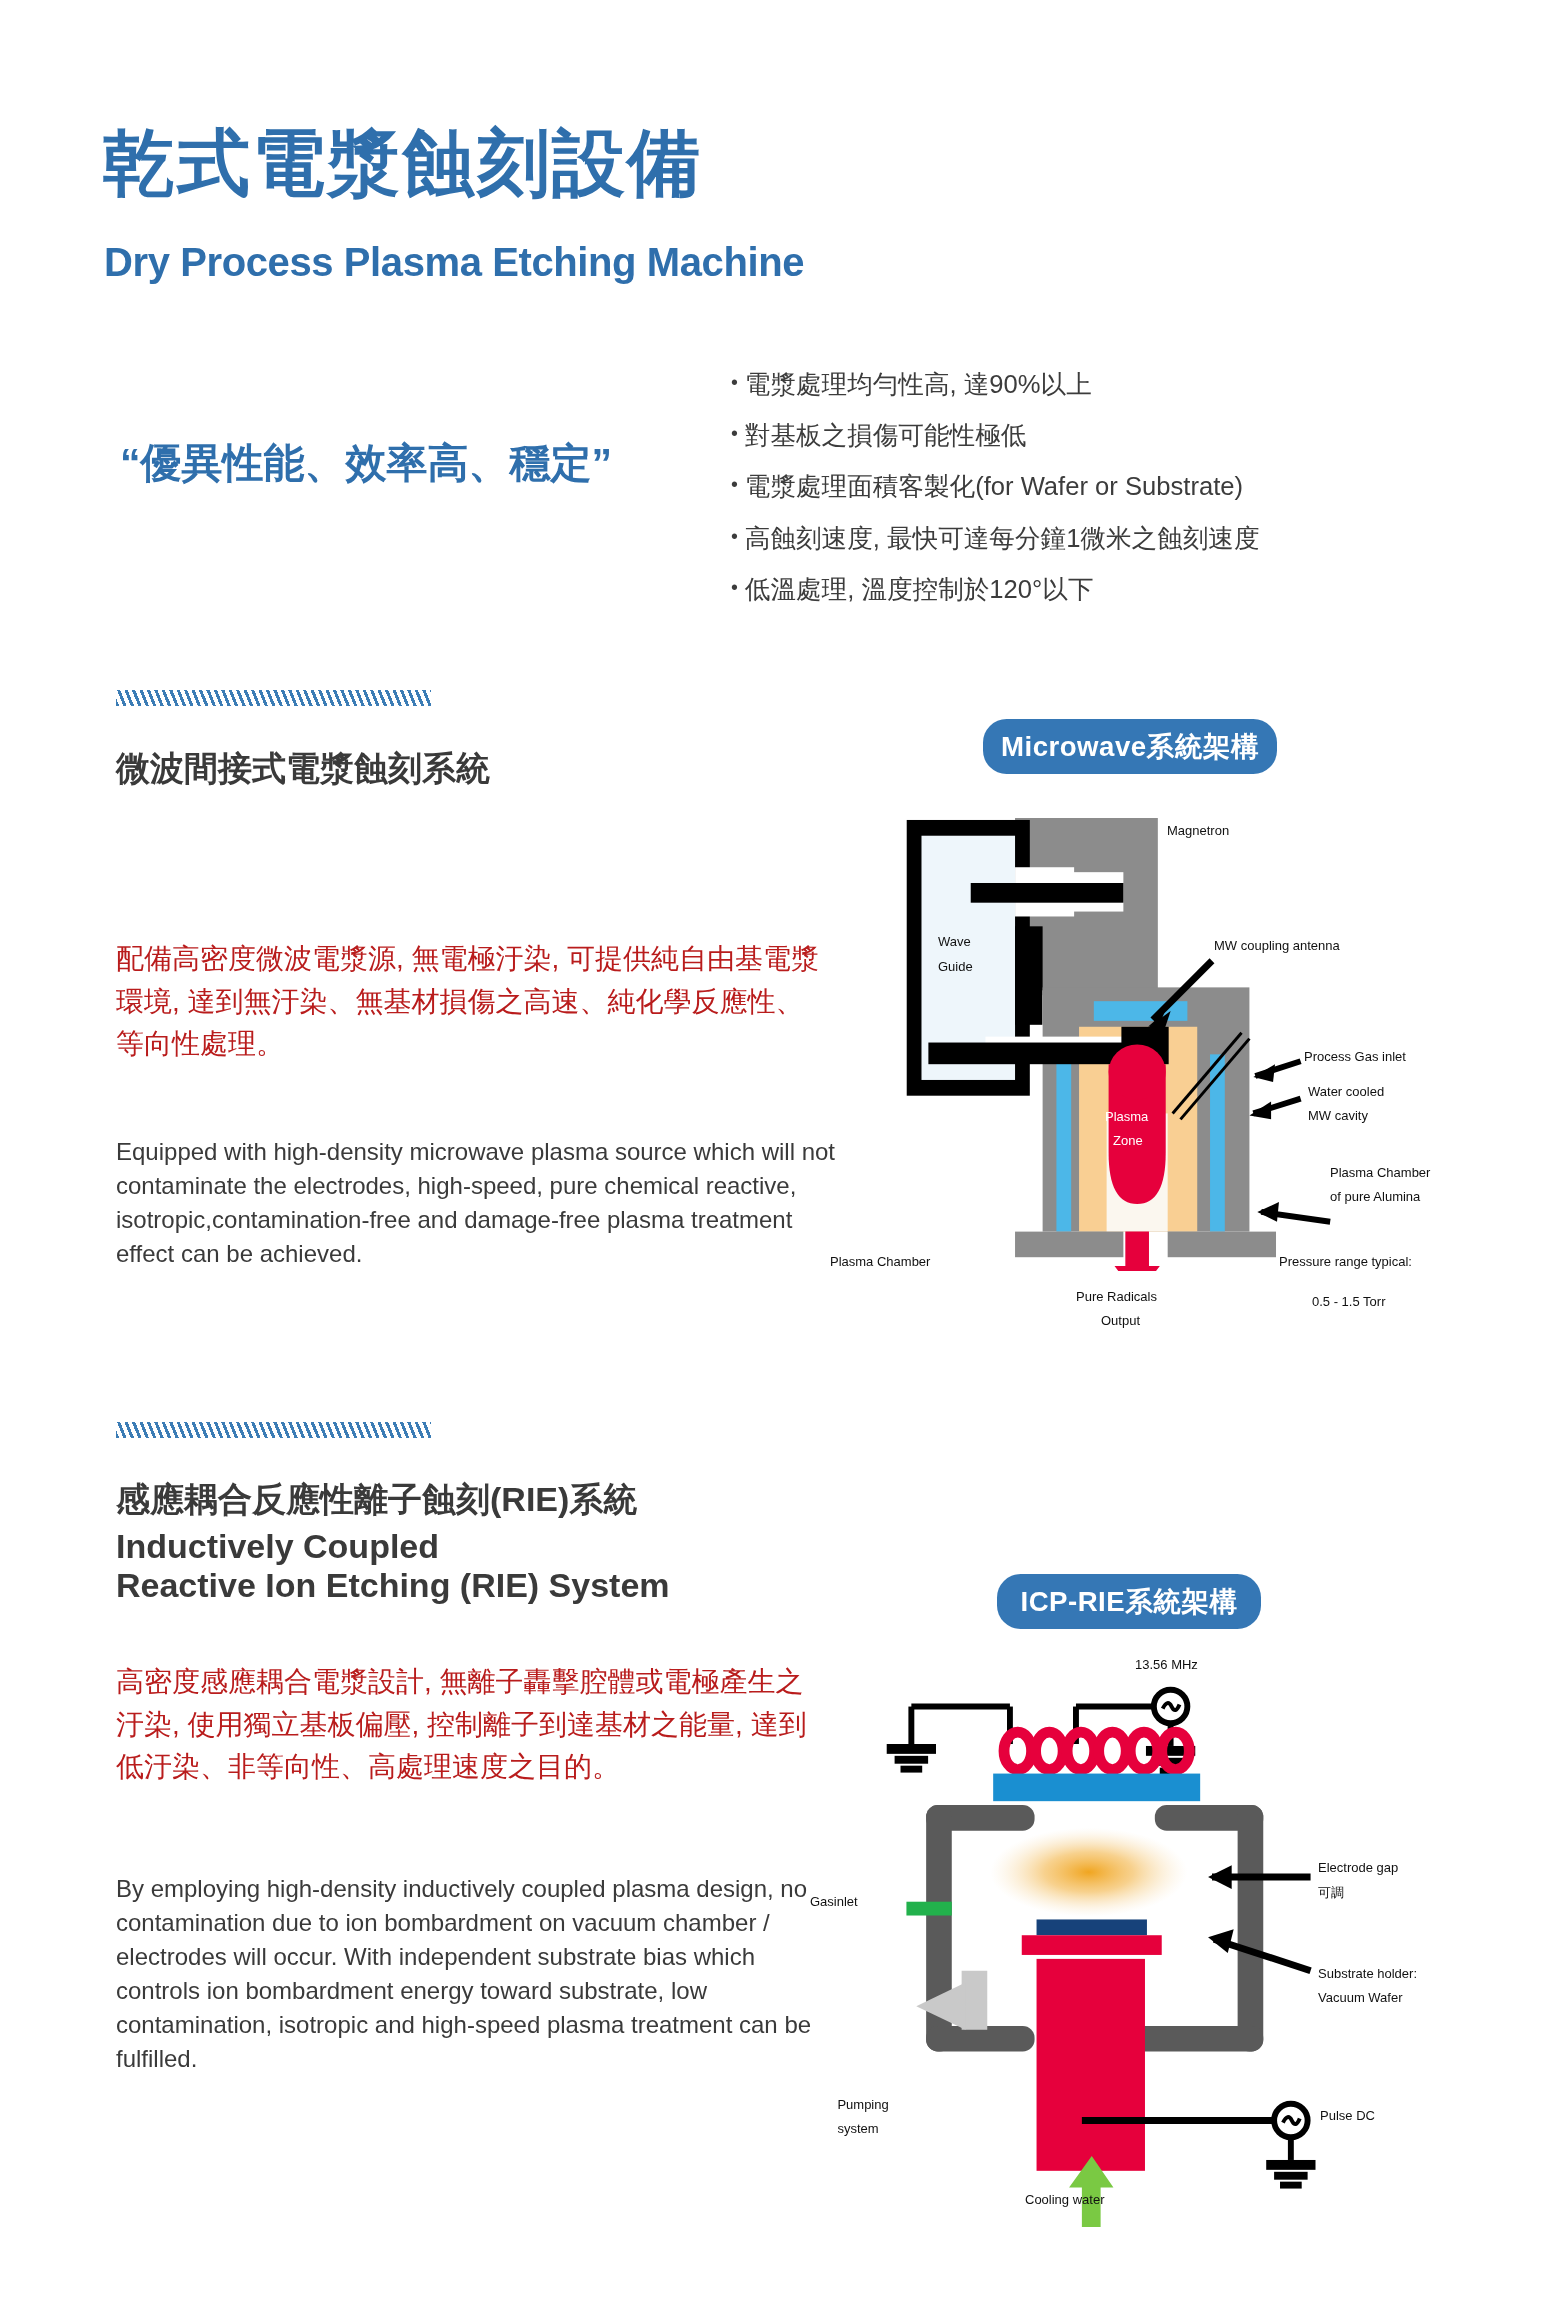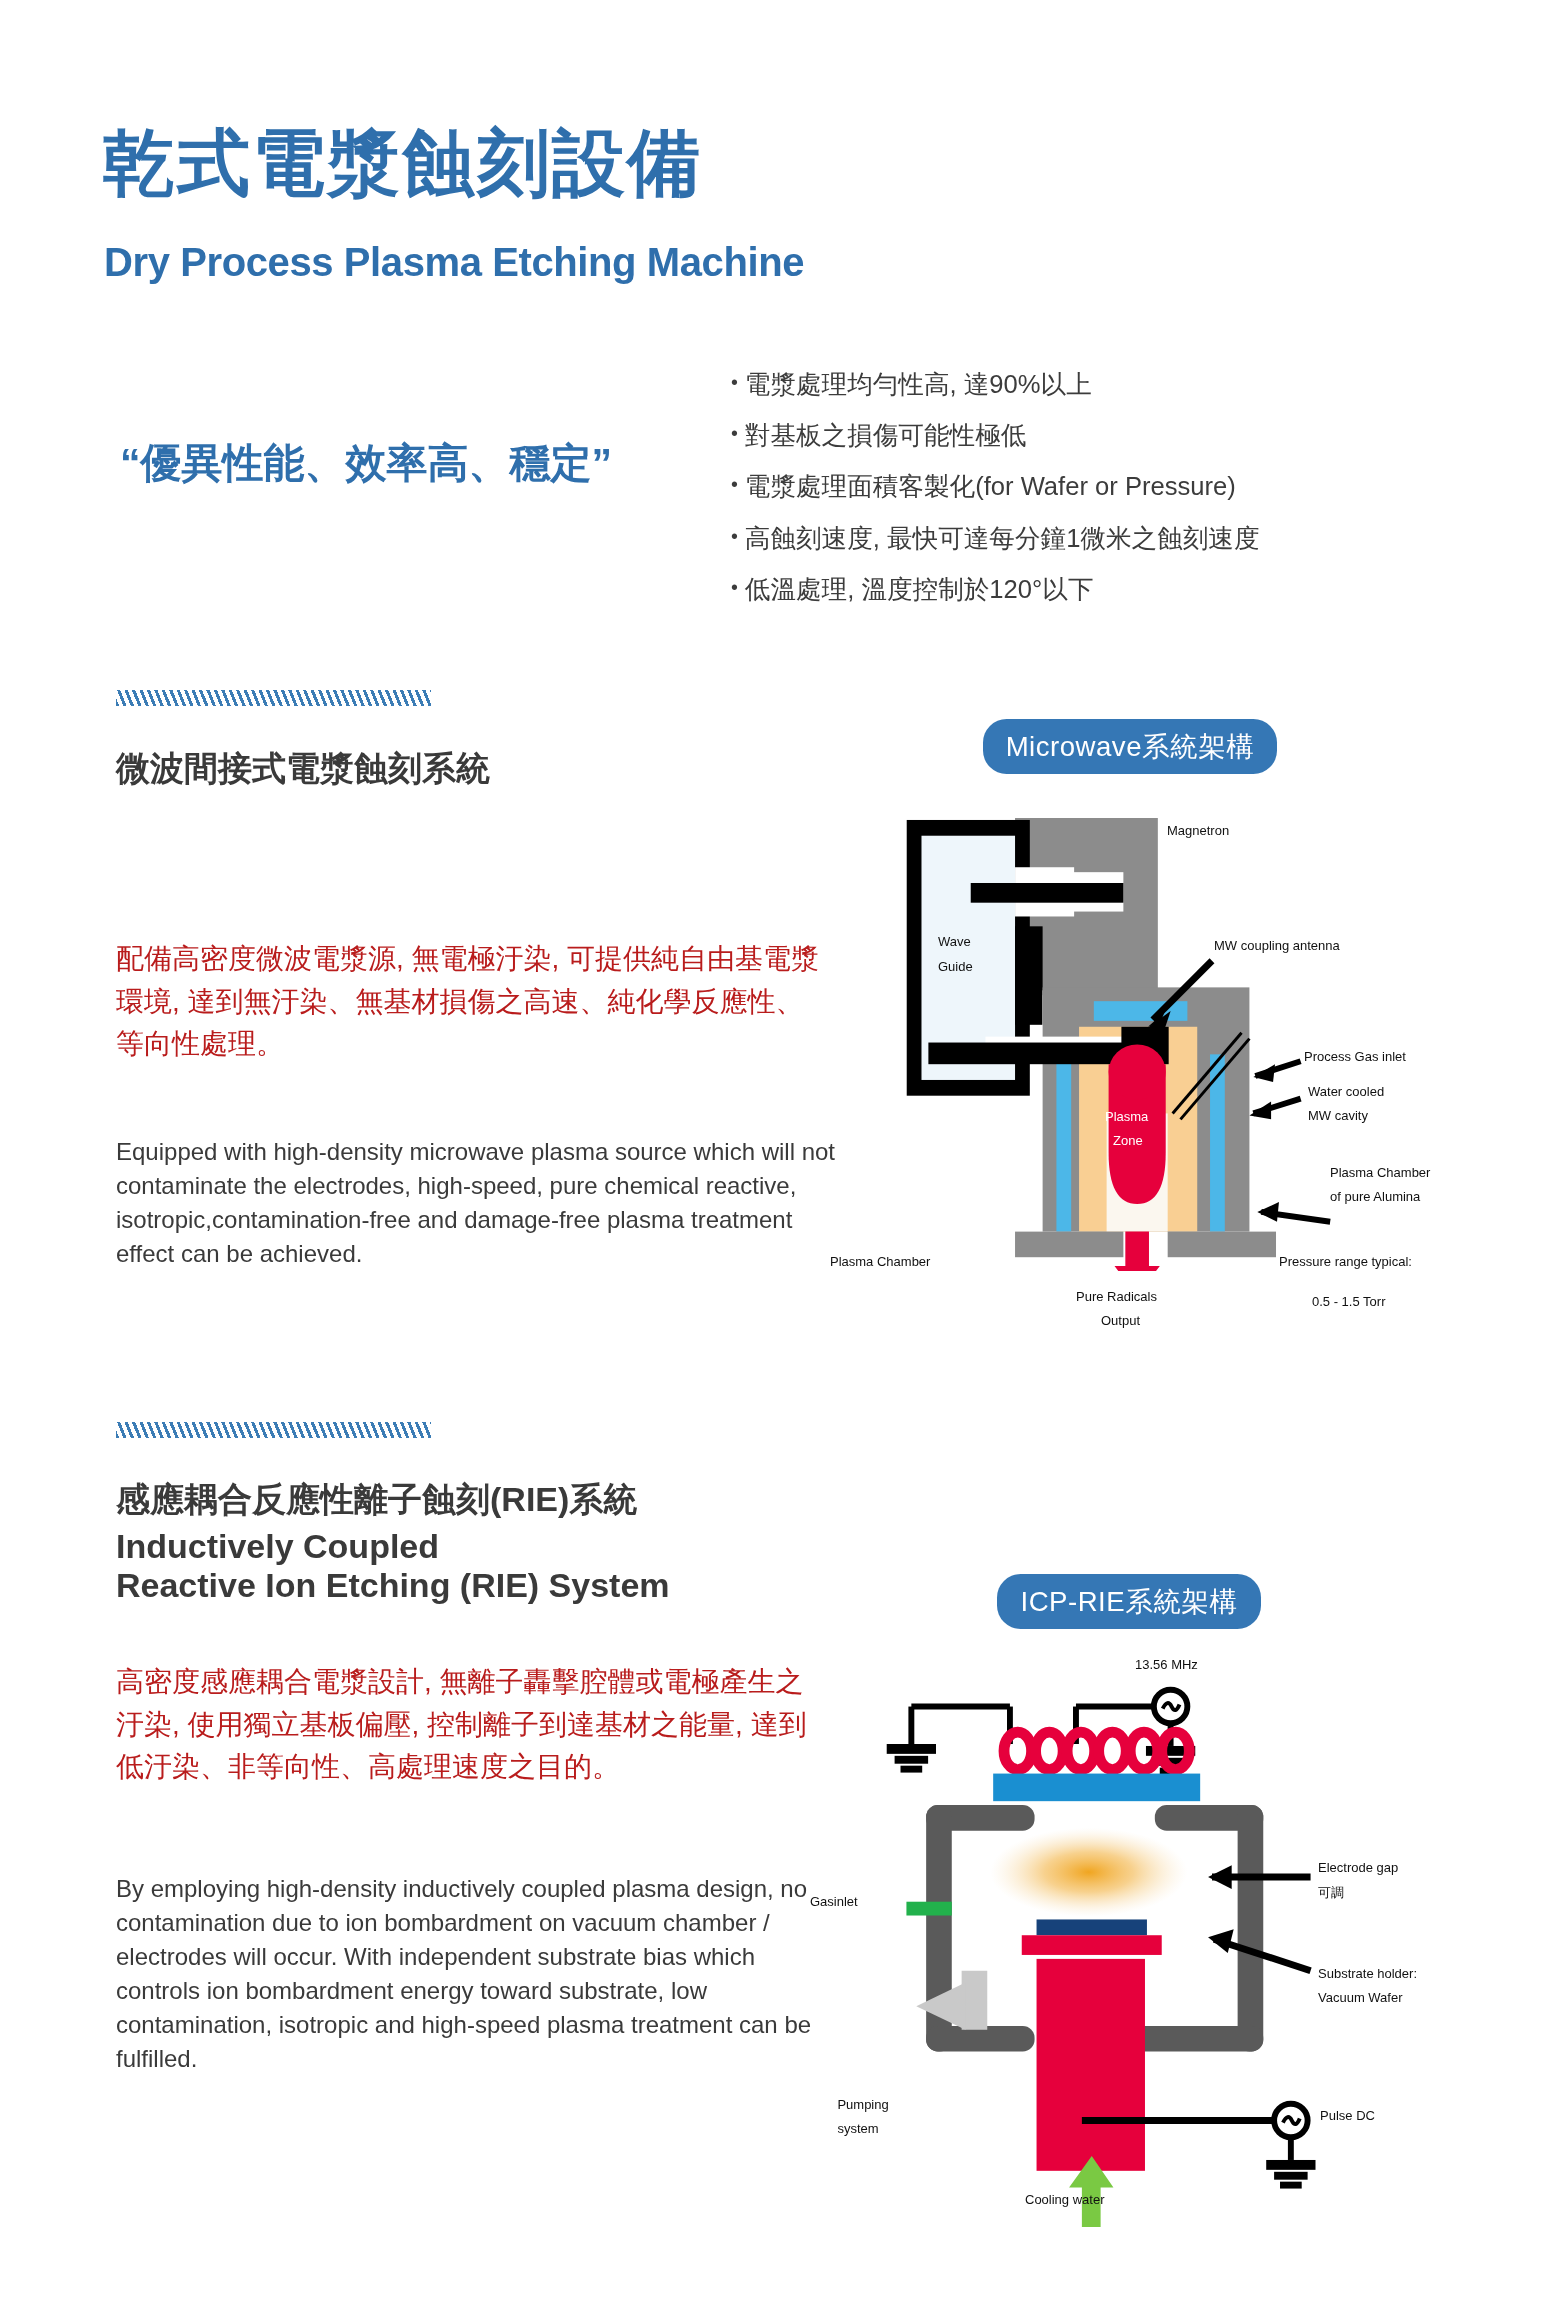--- a/index.html
+++ b/index.html
@@ -93,21 +93,21 @@
   .s1-body-en { top: 1135px; }
   .s2-body-zh { top: 1661px; }
   .s2-body-en { top: 1872px; }
 
   
   .pill {
     position: absolute;
     background: #3577b5;
     color: #ffffff;
     border-radius: 23.6px;
-    font-size: 27.6px; font-weight: normal;
+    font-size: 27.6px; font-weight: bold;
     display: flex; align-items: center; justify-content: center;
     white-space: nowrap;
     letter-spacing: 0.5px;
   }
   .pill.mw { left: 983px; top: 719px; width: 294px; height: 55px; }
   .pill.icp { left: 997px; top: 1574px; width: 264px; height: 55px; }
 
   .dg { position: absolute; }
   .lbl {
     position: absolute;
@@ -135,21 +135,21 @@
     <div class="bullet-row">
       <span class="bullet-dot">•</span>
       <span class="bullet-text">電漿處理均勻性高, 達90%以上</span>
     </div>
     <div class="bullet-row">
       <span class="bullet-dot">•</span>
       <span class="bullet-text">對基板之損傷可能性極低</span>
     </div>
     <div class="bullet-row">
       <span class="bullet-dot">•</span>
-      <span class="bullet-text">電漿處理面積客製化(for Wafer or Pressure)</span>
+      <span class="bullet-text">電漿處理面積客製化(for Wafer or Substrate)</span>
     </div>
     <div class="bullet-row">
       <span class="bullet-dot">•</span>
       <span class="bullet-text">高蝕刻速度, 最快可達每分鐘1微米之蝕刻速度</span>
     </div>
     <div class="bullet-row">
       <span class="bullet-dot">•</span>
       <span class="bullet-text">低溫處理, 溫度控制於120°以下</span>
     </div>
   </div>

